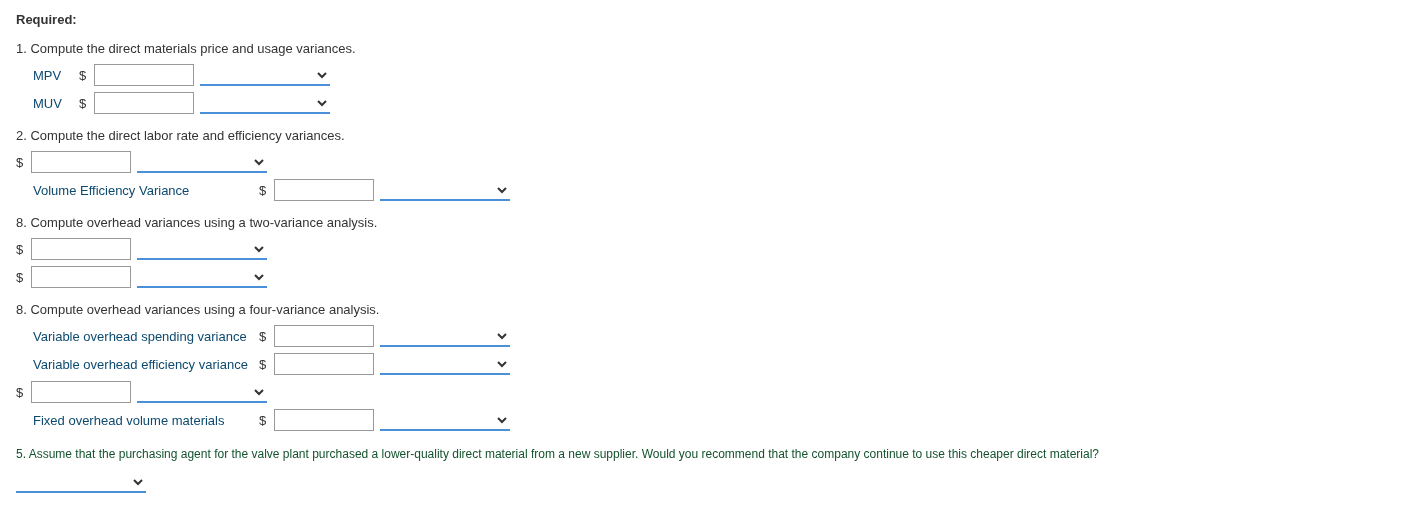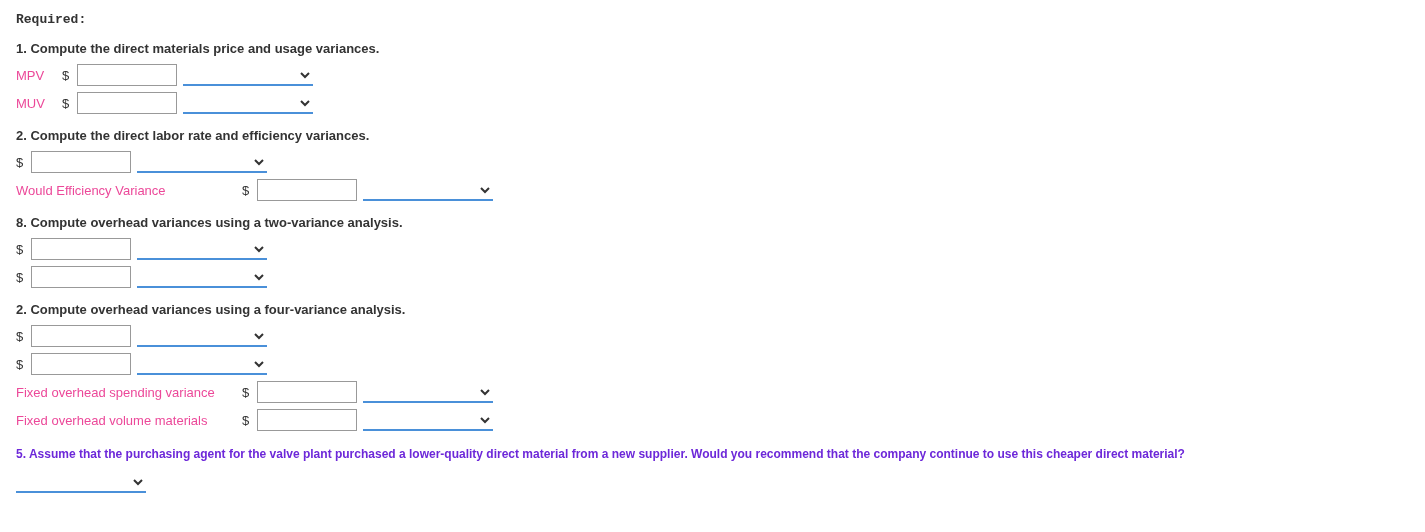--- a/index.html
+++ b/index.html
@@ -10,22 +10,23 @@
       background: #fff;
       padding: 12px 16px;
     }
     .row {
       display: flex;
       align-items: center;
       margin-bottom: 6px;
       gap: 6px;
     }
     .row-label {
-      color: #ec4899;
+      color: #0c4a6e;
       min-width: 220px;
+      margin-left: 17px;
     }
     .currency-symbol {
       color: #333;
       margin-right: 2px;
     }
     input[type="text"] {
       border: 1px solid #999;
       height: 22px;
       width: 100px;
       padding: 2px 4px;
@@ -46,35 +47,33 @@
     }
     select.active-blue {
       border-bottom: 2px solid #4a90d9;
     }
     .mpv-row .row-label, .muv-row .row-label {
       min-width: 40px;
     }
     .required-label {
       font-weight: bold;
       margin-bottom: 6px;
-      font-family: Liberation Mono, monospace;
     }
     .bottom-select {
       margin-top: 6px;
     }
     .bottom-select select {
       width: 130px;
     }
     p.section-header {
       margin-bottom: 8px;
       margin-top: 14px;
-      font-weight: bold;
     }
     .note-text {
-      color: #6d28d9;
+      color: #14532d;
       font-size: 12px;
       line-height: 1.5;
       margin-top: 14px;
       max-width: 1360px;
     }
   </style>
 </head>
 <body>
 
 <p class="required-label">Required:</p>
@@ -113,21 +112,21 @@
   <span class="currency-symbol">$</span>
   <input type="text" value="" style="">
   <select>
     <option value=""></option>
     <option value="Favorable">Favorable</option>
     <option value="Unfavorable">Unfavorable</option>
   </select>
 </div>
 
 <div class="row">
-  <span class="row-label">Would Efficiency Variance</span>
+  <span class="row-label">Volume Efficiency Variance</span>
   <span class="currency-symbol">$</span>
   <input type="text" value="" style="">
   <select>
     <option value=""></option>
     <option value="Favorable">Favorable</option>
     <option value="Unfavorable">Unfavorable</option>
   </select>
 </div>
 
 <p class="section-header">
@@ -148,45 +147,46 @@
   <span class="currency-symbol">$</span>
   <input type="text" value="" style="">
   <select>
     <option value=""></option>
     <option value="Favorable">Favorable</option>
     <option value="Unfavorable">Unfavorable</option>
   </select>
 </div>
 
 <p class="section-header">
-  <span>2. Compute overhead variances using a four-variance analysis.</span>
-</p>
-
-<div class="row">
-  <span class="currency-symbol">$</span>
-  <input type="text" value="" style="">
-  <select>
-    <option value=""></option>
-    <option value="Favorable">Favorable</option>
-    <option value="Unfavorable">Unfavorable</option>
-  </select>
-</div>
-
-<div class="row">
-  <span class="currency-symbol">$</span>
-  <input type="text" value="" style="">
-  <select>
-    <option value=""></option>
-    <option value="Favorable">Favorable</option>
-    <option value="Unfavorable">Unfavorable</option>
-  </select>
-</div>
-
-<div class="row">
-  <span class="row-label">Fixed overhead spending variance</span>
+  <span>8. Compute overhead variances using a four-variance analysis.</span>
+</p>
+
+<div class="row">
+  <span class="row-label">Variable overhead spending variance</span>
+  <span class="currency-symbol">$</span>
+  <input type="text" value="" style="">
+  <select>
+    <option value=""></option>
+    <option value="Favorable">Favorable</option>
+    <option value="Unfavorable">Unfavorable</option>
+  </select>
+</div>
+
+<div class="row">
+  <span class="row-label">Variable overhead efficiency variance</span>
+  <span class="currency-symbol">$</span>
+  <input type="text" value="" style="">
+  <select>
+    <option value=""></option>
+    <option value="Favorable">Favorable</option>
+    <option value="Unfavorable">Unfavorable</option>
+  </select>
+</div>
+
+<div class="row">
   <span class="currency-symbol">$</span>
   <input type="text" value="" style="">
   <select class="active-blue">
     <option value=""></option>
     <option value="Favorable">Favorable</option>
     <option value="Unfavorable">Unfavorable</option>
   </select>
 </div>
 
 <div class="row">

